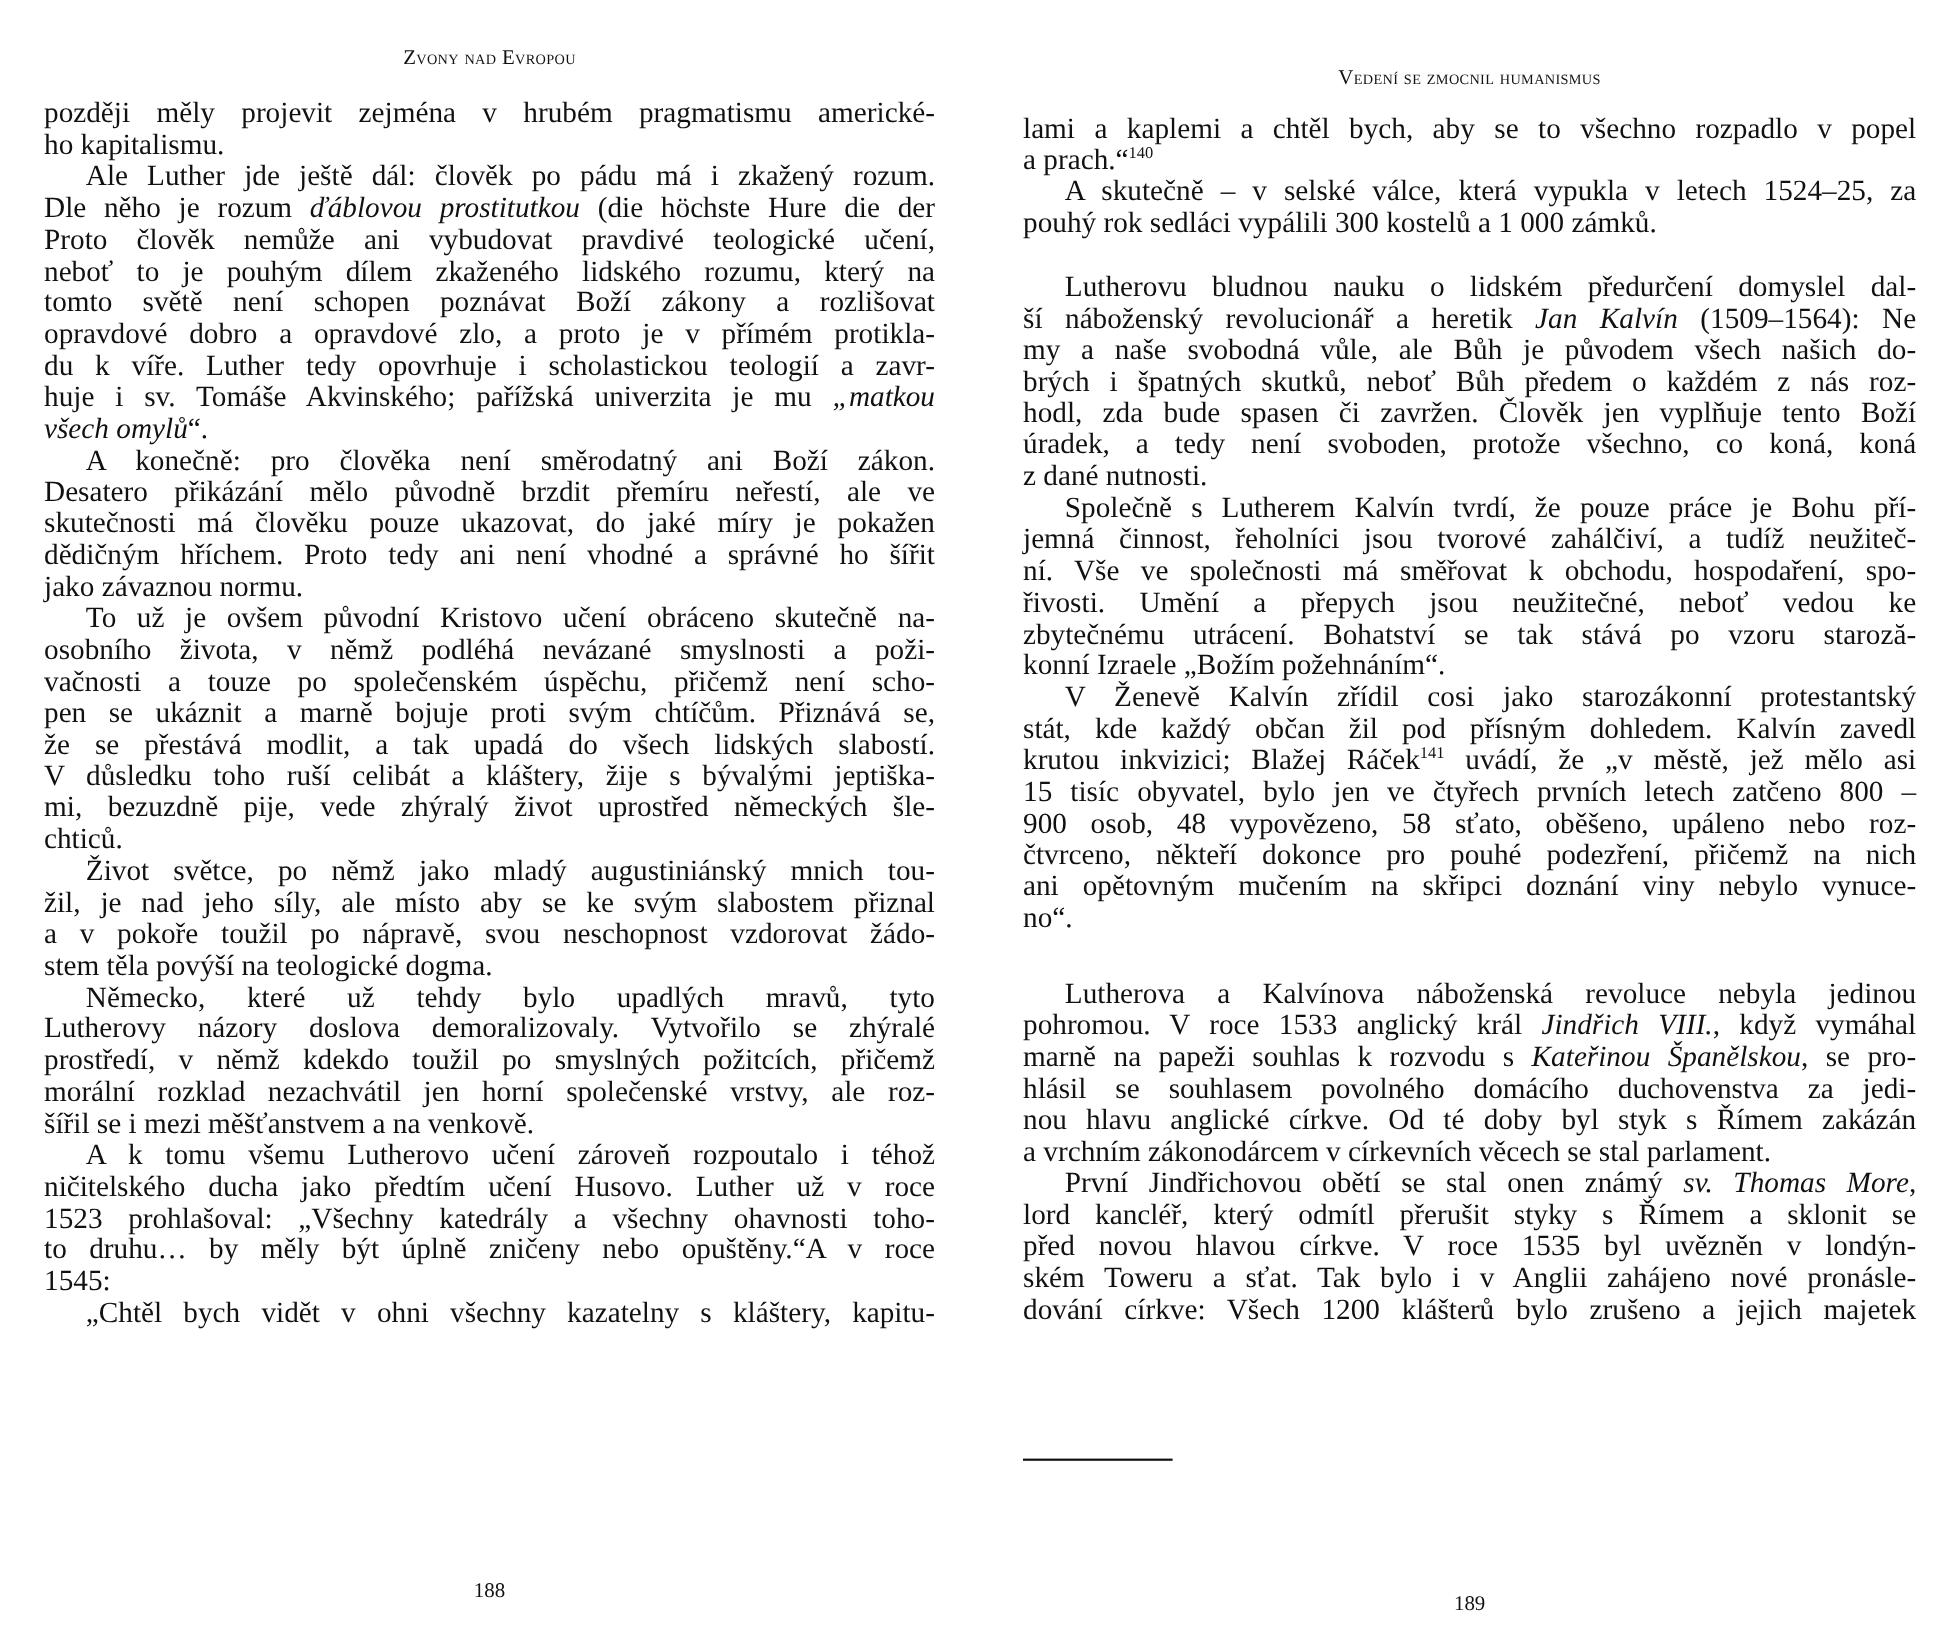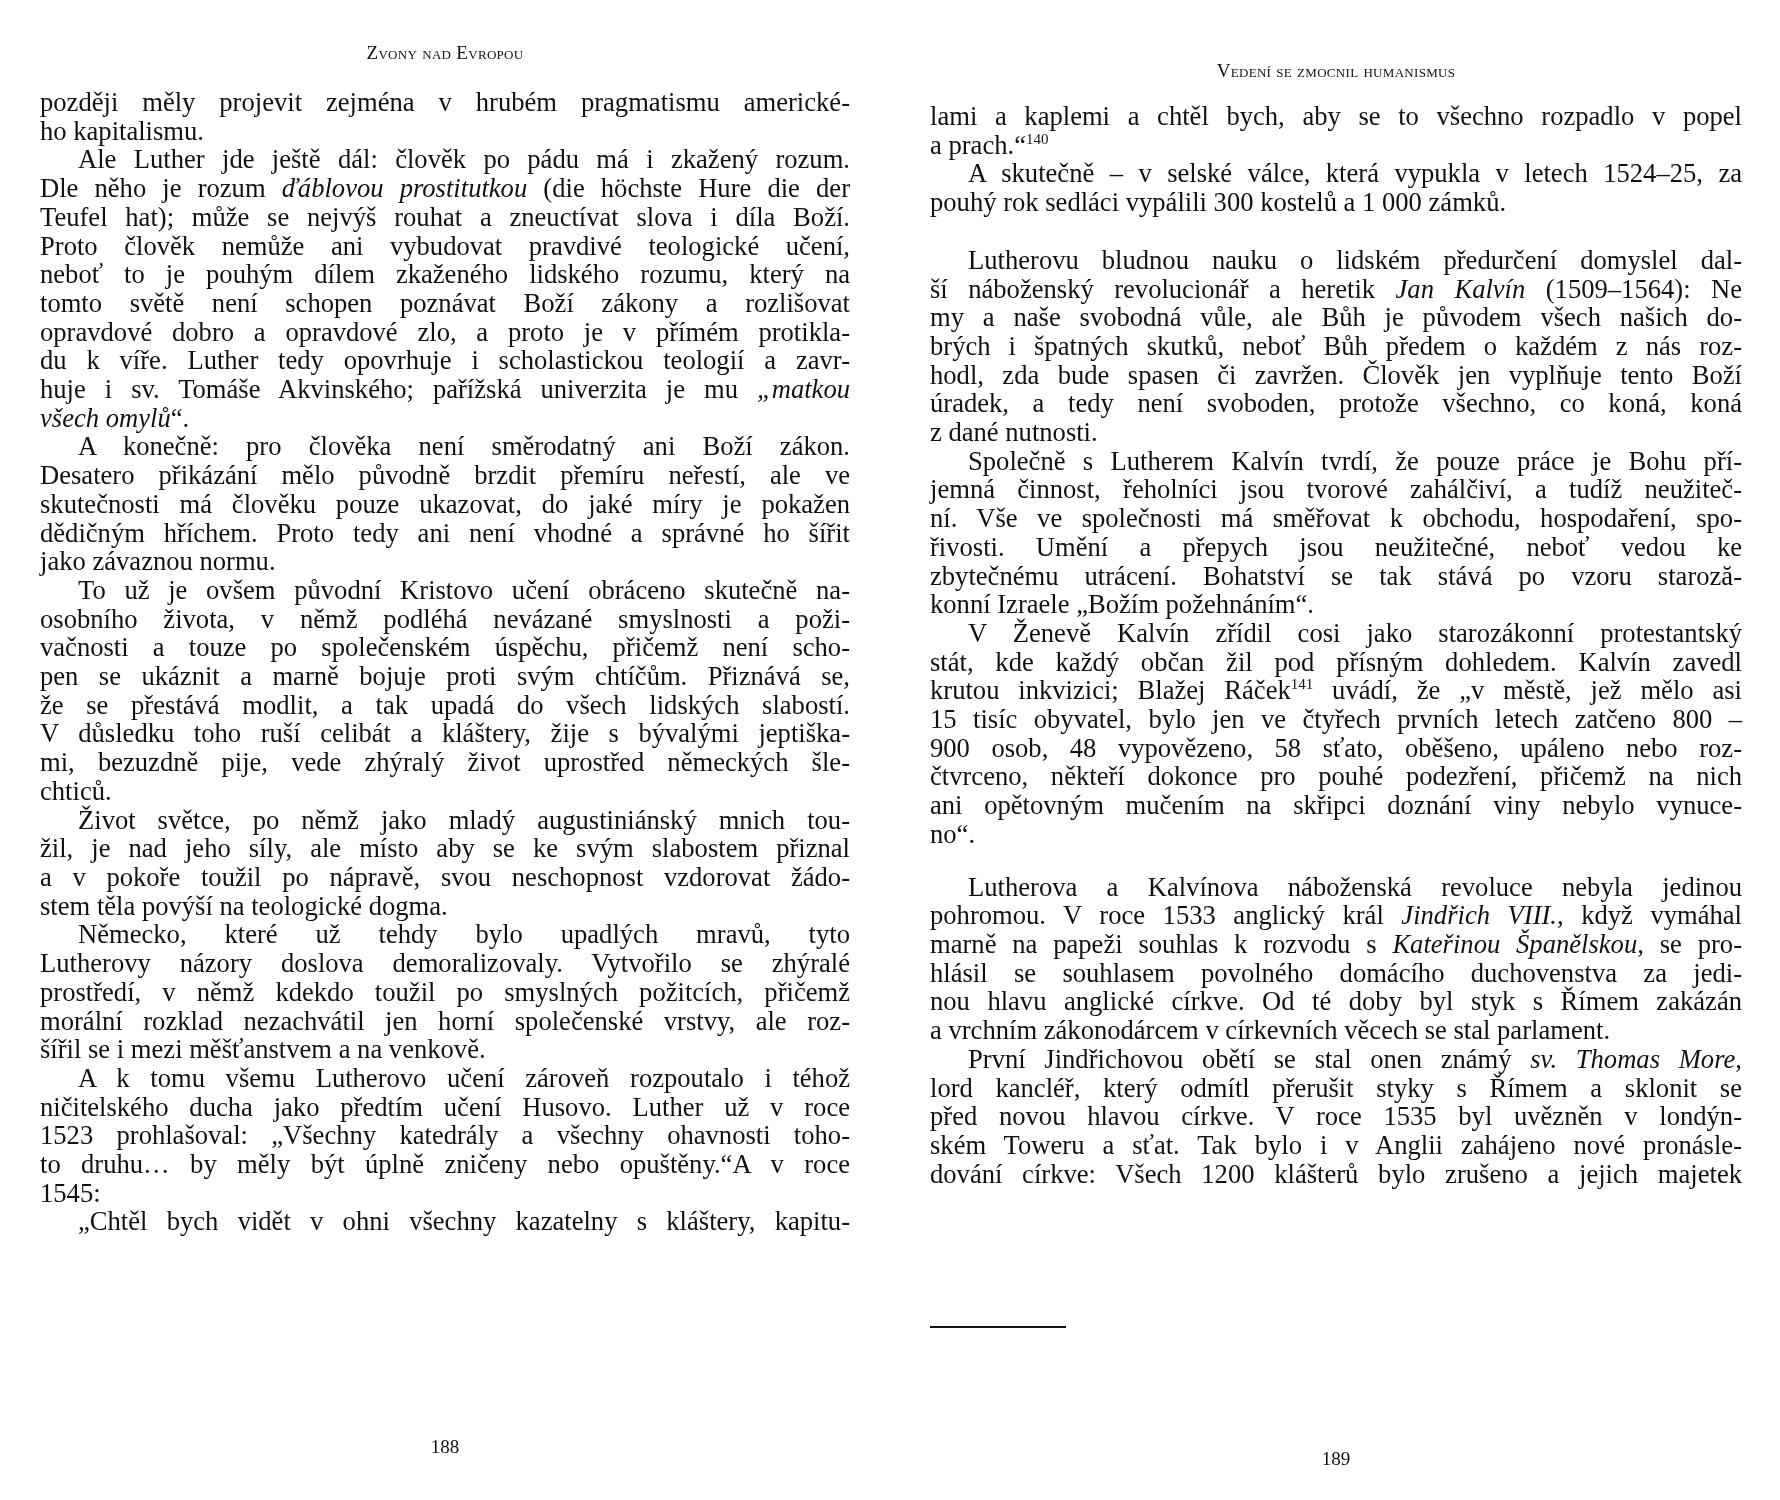--- a/index.html
+++ b/index.html
@@ -56,21 +56,20 @@
 
   <div class="body-text">
     <p class="para noindent">
       <span class="line">později měly projevit zejména v hrubém pragmatismu americké-</span>
       <span class="line last">ho kapitalismu.</span>
     </p>
 
     <p class="para">
       <span class="line">Ale Luther jde ještě dál: člověk po pádu má i zkažený rozum.</span>
       <span class="line" style="text-indent:0"><span>Dle něho je rozum </span><em>ďáblovou prostitutkou</em><span> (die höchste Hure die der</span></span>
-      <span class="line" style="text-indent:0">Teufel hat); může se nejvýš rouhat a zneuctívat slova i díla Boží.</span>
       <span class="line" style="text-indent:0">Proto člověk nemůže ani vybudovat pravdivé teologické učení,</span>
       <span class="line" style="text-indent:0">neboť to je pouhým dílem zkaženého lidského rozumu, který na</span>
       <span class="line" style="text-indent:0">tomto světě není schopen poznávat Boží zákony a rozlišovat</span>
       <span class="line" style="text-indent:0">opravdové dobro a opravdové zlo, a proto je v přímém protikla-</span>
       <span class="line" style="text-indent:0">du k víře. Luther tedy opovrhuje i scholastickou teologií a zavr-</span>
       <span class="line" style="text-indent:0"><span>huje i sv. Tomáše Akvinského; pařížská univerzita je mu </span><em>„matkou</em></span>
       <span class="line last" style="text-indent:0"><em>všech omylů</em><span>“.</span></span>
     </p>
 
     <p class="para">
@@ -160,21 +159,21 @@
       <span class="line">V Ženevě Kalvín zřídil cosi jako starozákonní protestantský</span>
       <span class="line" style="text-indent:0">stát, kde každý občan žil pod přísným dohledem. Kalvín zavedl</span>
       <span class="line" style="text-indent:0"><span>krutou inkvizici; Blažej Ráček</span><sup>141</sup><span> uvádí, že „v městě, jež mělo asi</span></span>
       <span class="line" style="text-indent:0">15 tisíc obyvatel, bylo jen ve čtyřech prvních letech zatčeno 800 –</span>
       <span class="line" style="text-indent:0">900 osob, 48 vypovězeno, 58 sťato, oběšeno, upáleno nebo roz-</span>
       <span class="line" style="text-indent:0">čtvrceno, někteří dokonce pro pouhé podezření, přičemž na nich</span>
       <span class="line" style="text-indent:0">ani opětovným mučením na skřipci doznání viny nebylo vynuce-</span>
       <span class="line last" style="text-indent:0">no“.</span>
     </p>
 
-    <p class="para gap" style="margin-top:24px">
+    <p class="para gap" style="margin-top:40px">
       <span class="line">Lutherova a Kalvínova náboženská revoluce nebyla jedinou</span>
       <span class="line" style="text-indent:0"><span>pohromou. V roce 1533 anglický král </span><em>Jindřich VIII.</em><span>, když vymáhal</span></span>
       <span class="line" style="text-indent:0"><span>marně na papeži souhlas k rozvodu s </span><em>Kateřinou Španělskou</em><span>, se pro-</span></span>
       <span class="line" style="text-indent:0">hlásil se souhlasem povolného domácího duchovenstva za jedi-</span>
       <span class="line" style="text-indent:0">nou hlavu anglické církve. Od té doby byl styk s Římem zakázán</span>
       <span class="line last" style="text-indent:0">a vrchním zákonodárcem v církevních věcech se stal parlament.</span>
     </p>
 
     <p class="para">
       <span class="line"><span>První Jindřichovou obětí se stal onen známý </span><em>sv. Thomas More</em><span>,</span></span>

